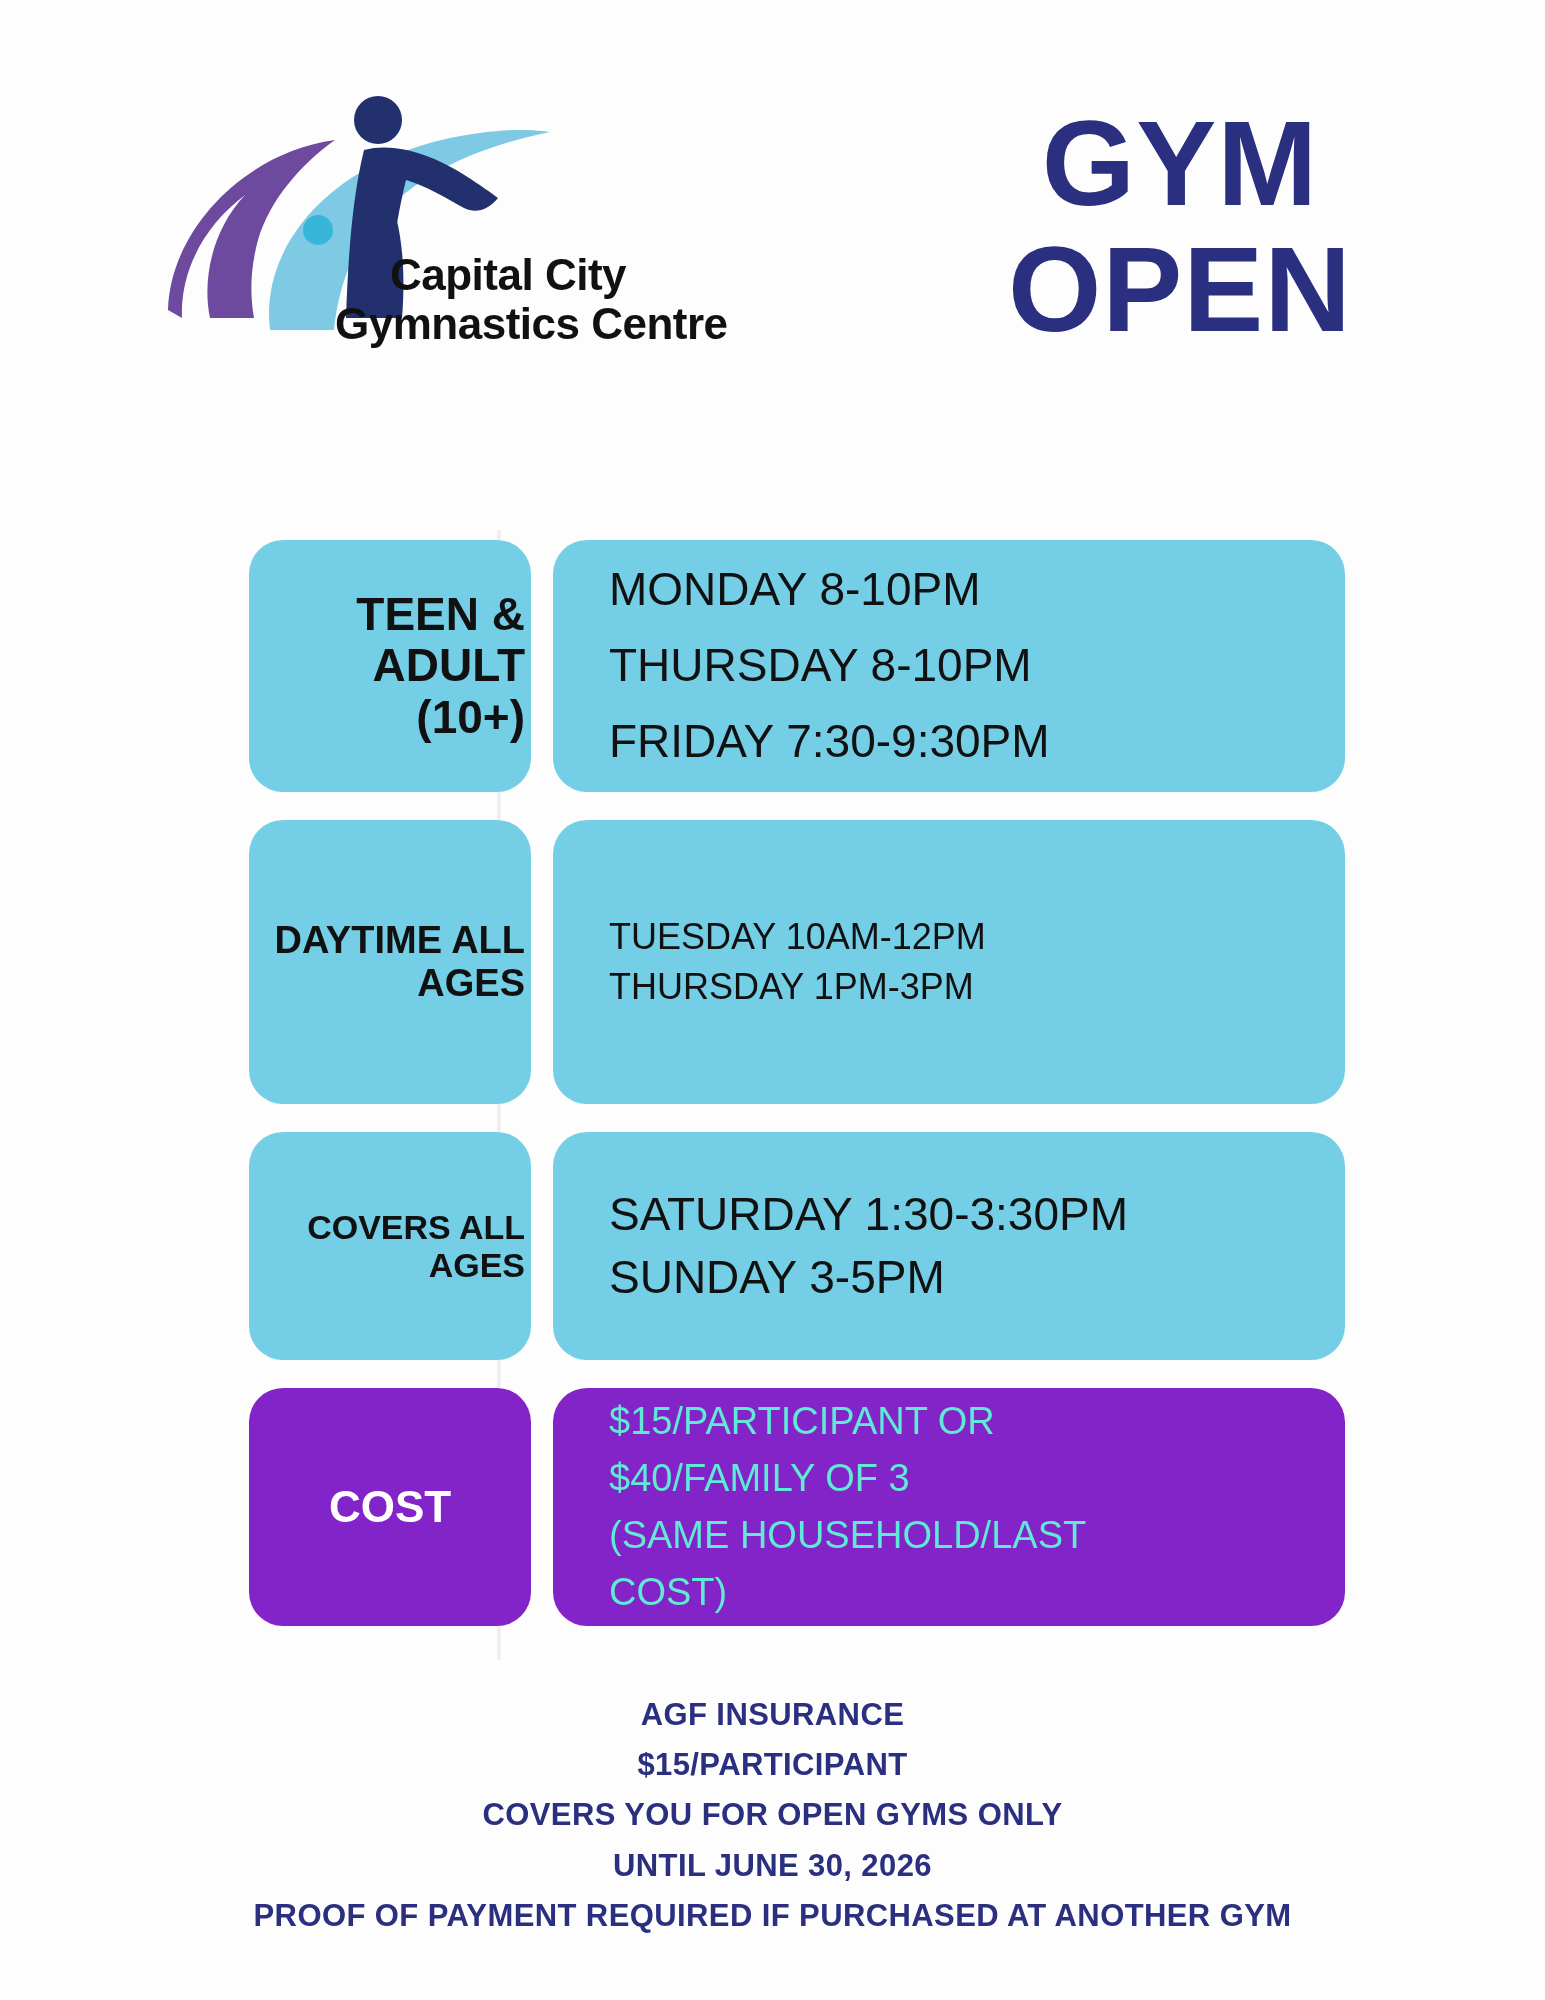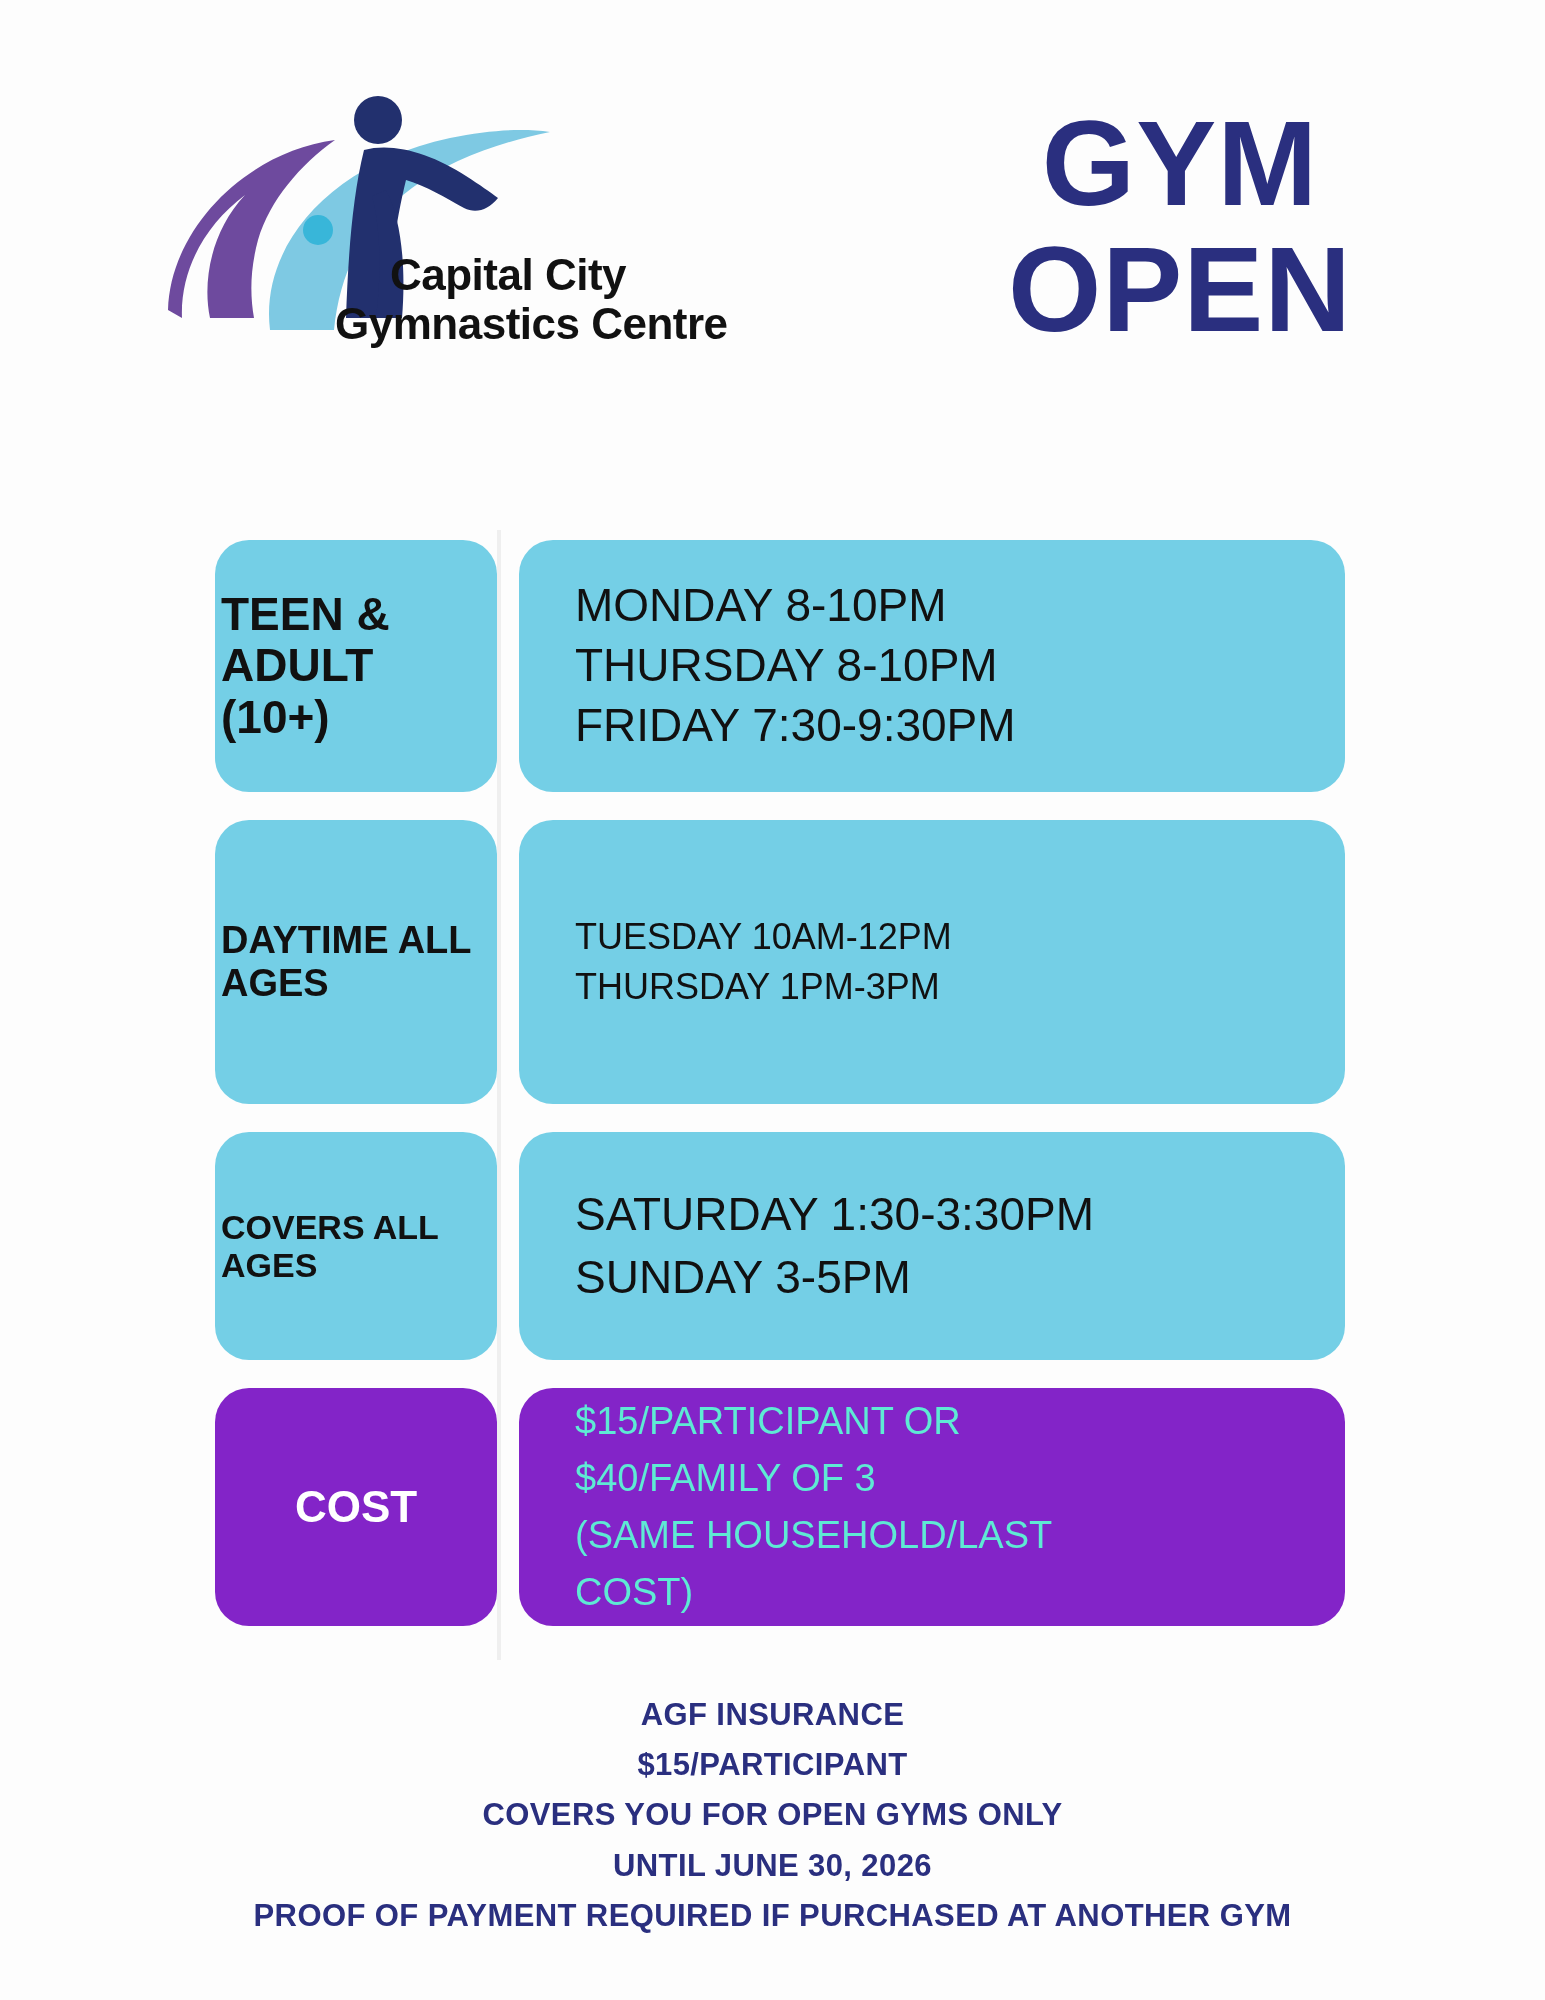--- a/index.html
+++ b/index.html
@@ -81,26 +81,27 @@
     align-items: stretch;
     margin-bottom: 28px;
   }
 
   .row .cat {
     width: 282px;
     border-radius: 34px;
     display: flex;
     align-items: center;
     justify-content: center;
-    text-align: left;
+    text-align: right;
     font-weight: bold;
     color: #111111;
     padding: 10px 6px;
     box-sizing: border-box;
     line-height: 1.12;
+    margin-left: 34px;
   }
 
   .row .times {
     flex: 1;
     margin-left: 22px;
     border-radius: 34px;
     display: flex;
     flex-direction: column;
     justify-content: center;
     padding: 14px 0 14px 56px;
@@ -110,21 +111,21 @@
   }
 
   .blue .cat, .blue .times { background: #74cfe6; }
   .purple .cat, .purple .times { background: #8324c8; }
   .purple .cat { color: #ffffff; }
   .purple .times { color: #5eead4; }
 
   
   .row-teen { height: 252px; }
   .row-teen .cat { font-size: 46px; }
-  .row-teen .times { font-size: 46px; }
+  .row-teen .times { font-size: 46px; gap: 16px; }
 
   .row-daytime { height: 284px; }
   .row-daytime .cat { font-size: 38px; }
   .row-daytime .times { font-size: 36px; line-height: 1.38; }
 
   .row-weekend { height: 228px; }
   .row-weekend .cat { font-size: 34px; }
   .row-weekend .times { font-size: 46px; line-height: 1.38; }
 
   .row-cost { height: 238px; }

